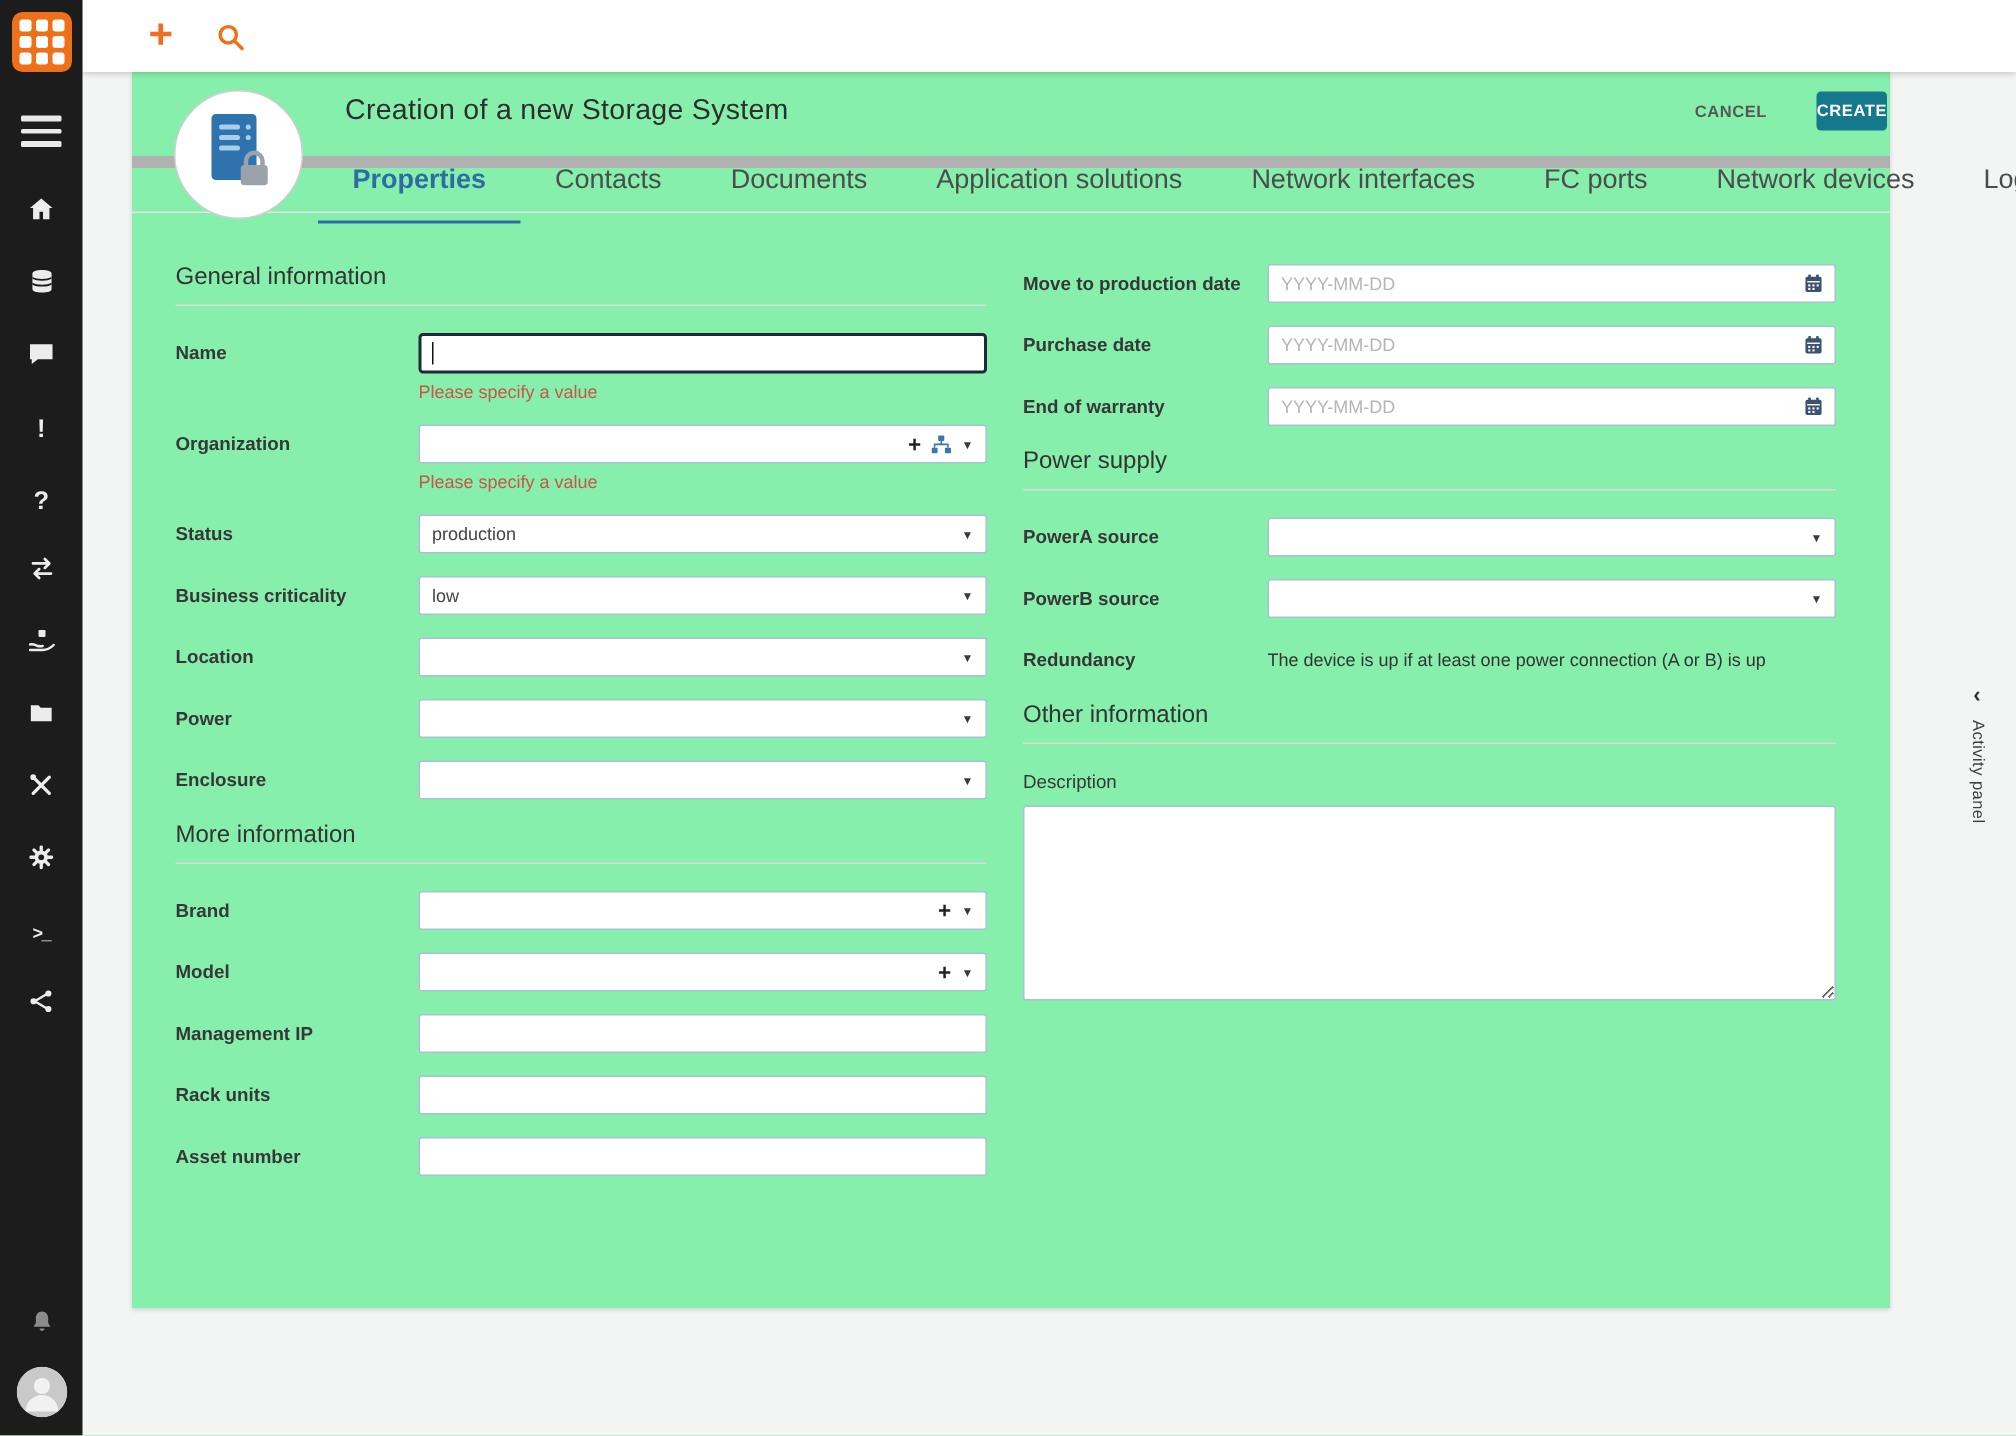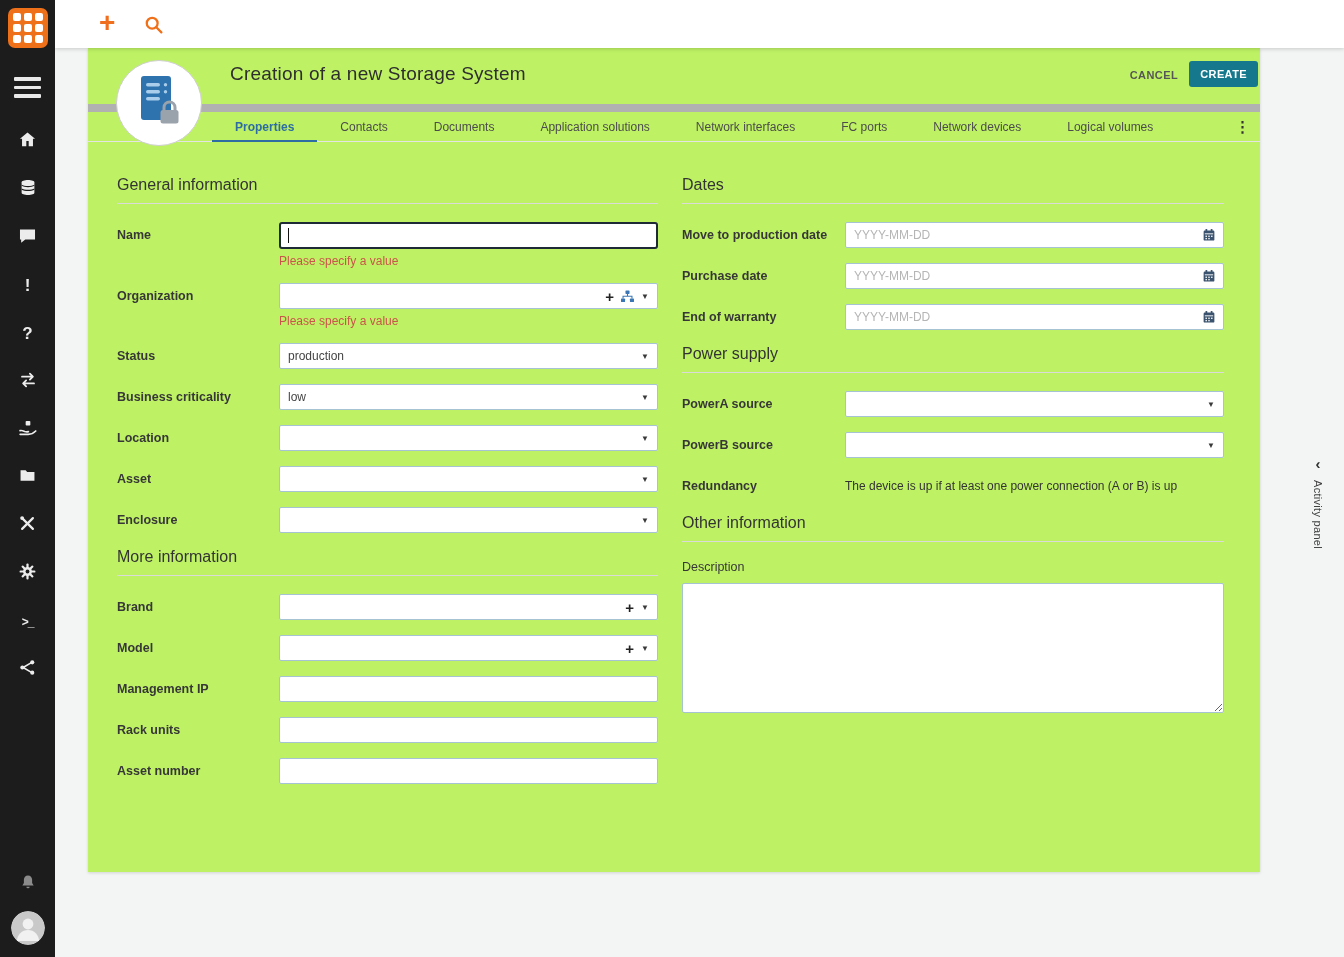--- a/index.html
+++ b/index.html
@@ -29,37 +29,37 @@
 
   
   .topbar { position:absolute; left:55px; right:0; top:0; height:48px; background:#fff;
             box-shadow:0 1px 4px rgba(0,0,0,.18); display:flex; align-items:center; gap:28px;
             padding-left:44px; z-index:20; }
   .add-glyph { font-size:28px; font-weight:bold; color:#f06f1e; line-height:1; margin-top:-3px; cursor:pointer; }
   .search-btn { display:flex; cursor:pointer; }
 
   
   .main { position:absolute; left:55px; top:48px; right:0; height:909px; }
-  .card { position:relative; margin-left:33px; width:1172px; min-height:824px; background:#bef264;
+  .card { position:relative; margin-left:33px; width:1172px; min-height:824px; background:#86efac;
           box-shadow:0 1px 3px rgba(0,0,0,.14); }
   .obj-circle { position:absolute; top:12px; left:28px; width:86px; height:86px; border-radius:50%;
                 background:#fff; border:1px solid #cfcfcf; display:flex; align-items:center;
                 justify-content:center; z-index:6; }
   .card-header { position:relative; height:56px; }
   .page-title { position:absolute; left:142px; top:15px; margin:0; font-size:19px; font-weight:400;
                 color:#2e2e2e; letter-spacing:.2px; }
   .btn-cancel { position:absolute; right:76px; top:20px; background:none; border:none; cursor:pointer;
                 font-family:inherit; font-size:11px; font-weight:bold; color:#565656; letter-spacing:.4px; }
   .btn-create { position:absolute; right:2px; top:13px; background:#15788c; border:none; border-radius:3px;
                 cursor:pointer; font-family:inherit; font-size:11px; font-weight:bold; color:#fff;
-                letter-spacing:.4px; padding:7px 11px; }
+                letter-spacing:.4px; padding:7px 0; }
   .gray-band { height:8px; background:#b1b1b1; }
   .tabbar { display:flex; align-items:center; height:30px; padding-left:124px;
             border-bottom:1px solid #e4e4e4; }
-  .tab { padding:0 23px; height:30px; line-height:30px; font-size:12px; color:#4c4c4c;
+  .tab { padding:0 23px; height:45px; line-height:30px; font-size:18px; color:#4c4c4c;
          cursor:pointer; white-space:nowrap; }
   .tab.active { color:#2e6da4; font-weight:bold; box-shadow:inset 0 -2px 0 #2e6da4; }
   .tab-more { margin-left:auto; margin-right:10px; font-size:15px; font-weight:bold; color:#333; cursor:pointer; }
 
   
   .content { display:grid; grid-template-columns:541px 542px; column-gap:30px;
              padding:34px 0 14px 29px; align-items:start;gap:24px; }
   .sec { margin:0; }
   .sec + .sec { }
   .section-title { font-size:16px; font-weight:400; color:#333; margin:0 0 18px 0;
@@ -315,21 +315,21 @@
 
           <div class="field">
             <label>Location</label>
             <div class="selectbox">
               <span class="val"></span>
               <span class="caret">▼</span>
             </div>
           </div>
 
           <div class="field">
-            <label>Asset</label>
+            <label>Power</label>
             <div class="selectbox">
               <span class="val"></span>
               <span class="caret">▼</span>
             </div>
           </div>
 
           <div class="field">
             <label>Enclosure</label>
             <div class="selectbox">
               <span class="val"></span>
@@ -373,21 +373,20 @@
           <div class="field">
             <label>Asset number</label>
             <input type="text" class="tbox" value="" style="">
           </div>
         </section>
       </div>
 
       <div class="rcol">
 
         <section class="sec">
-          <h2 class="section-title">Dates</h2>
 
           <div class="field">
             <label>Move to production date</label>
             <div class="datebox">
               <input type="text" class="tbox" placeholder="YYYY-MM-DD" style="">
               <span class="calicon">
                   <svg width="14" height="14" viewBox="0 0 24 24">
                     <rect x="2.8" y="4.4" width="18.4" height="17.2" rx="2" fill="#3b536e"></rect>
                     <rect x="6" y="1.6" width="3" height="4.4" rx="1" fill="#3b536e"></rect>
                     <rect x="15" y="1.6" width="3" height="4.4" rx="1" fill="#3b536e"></rect>

